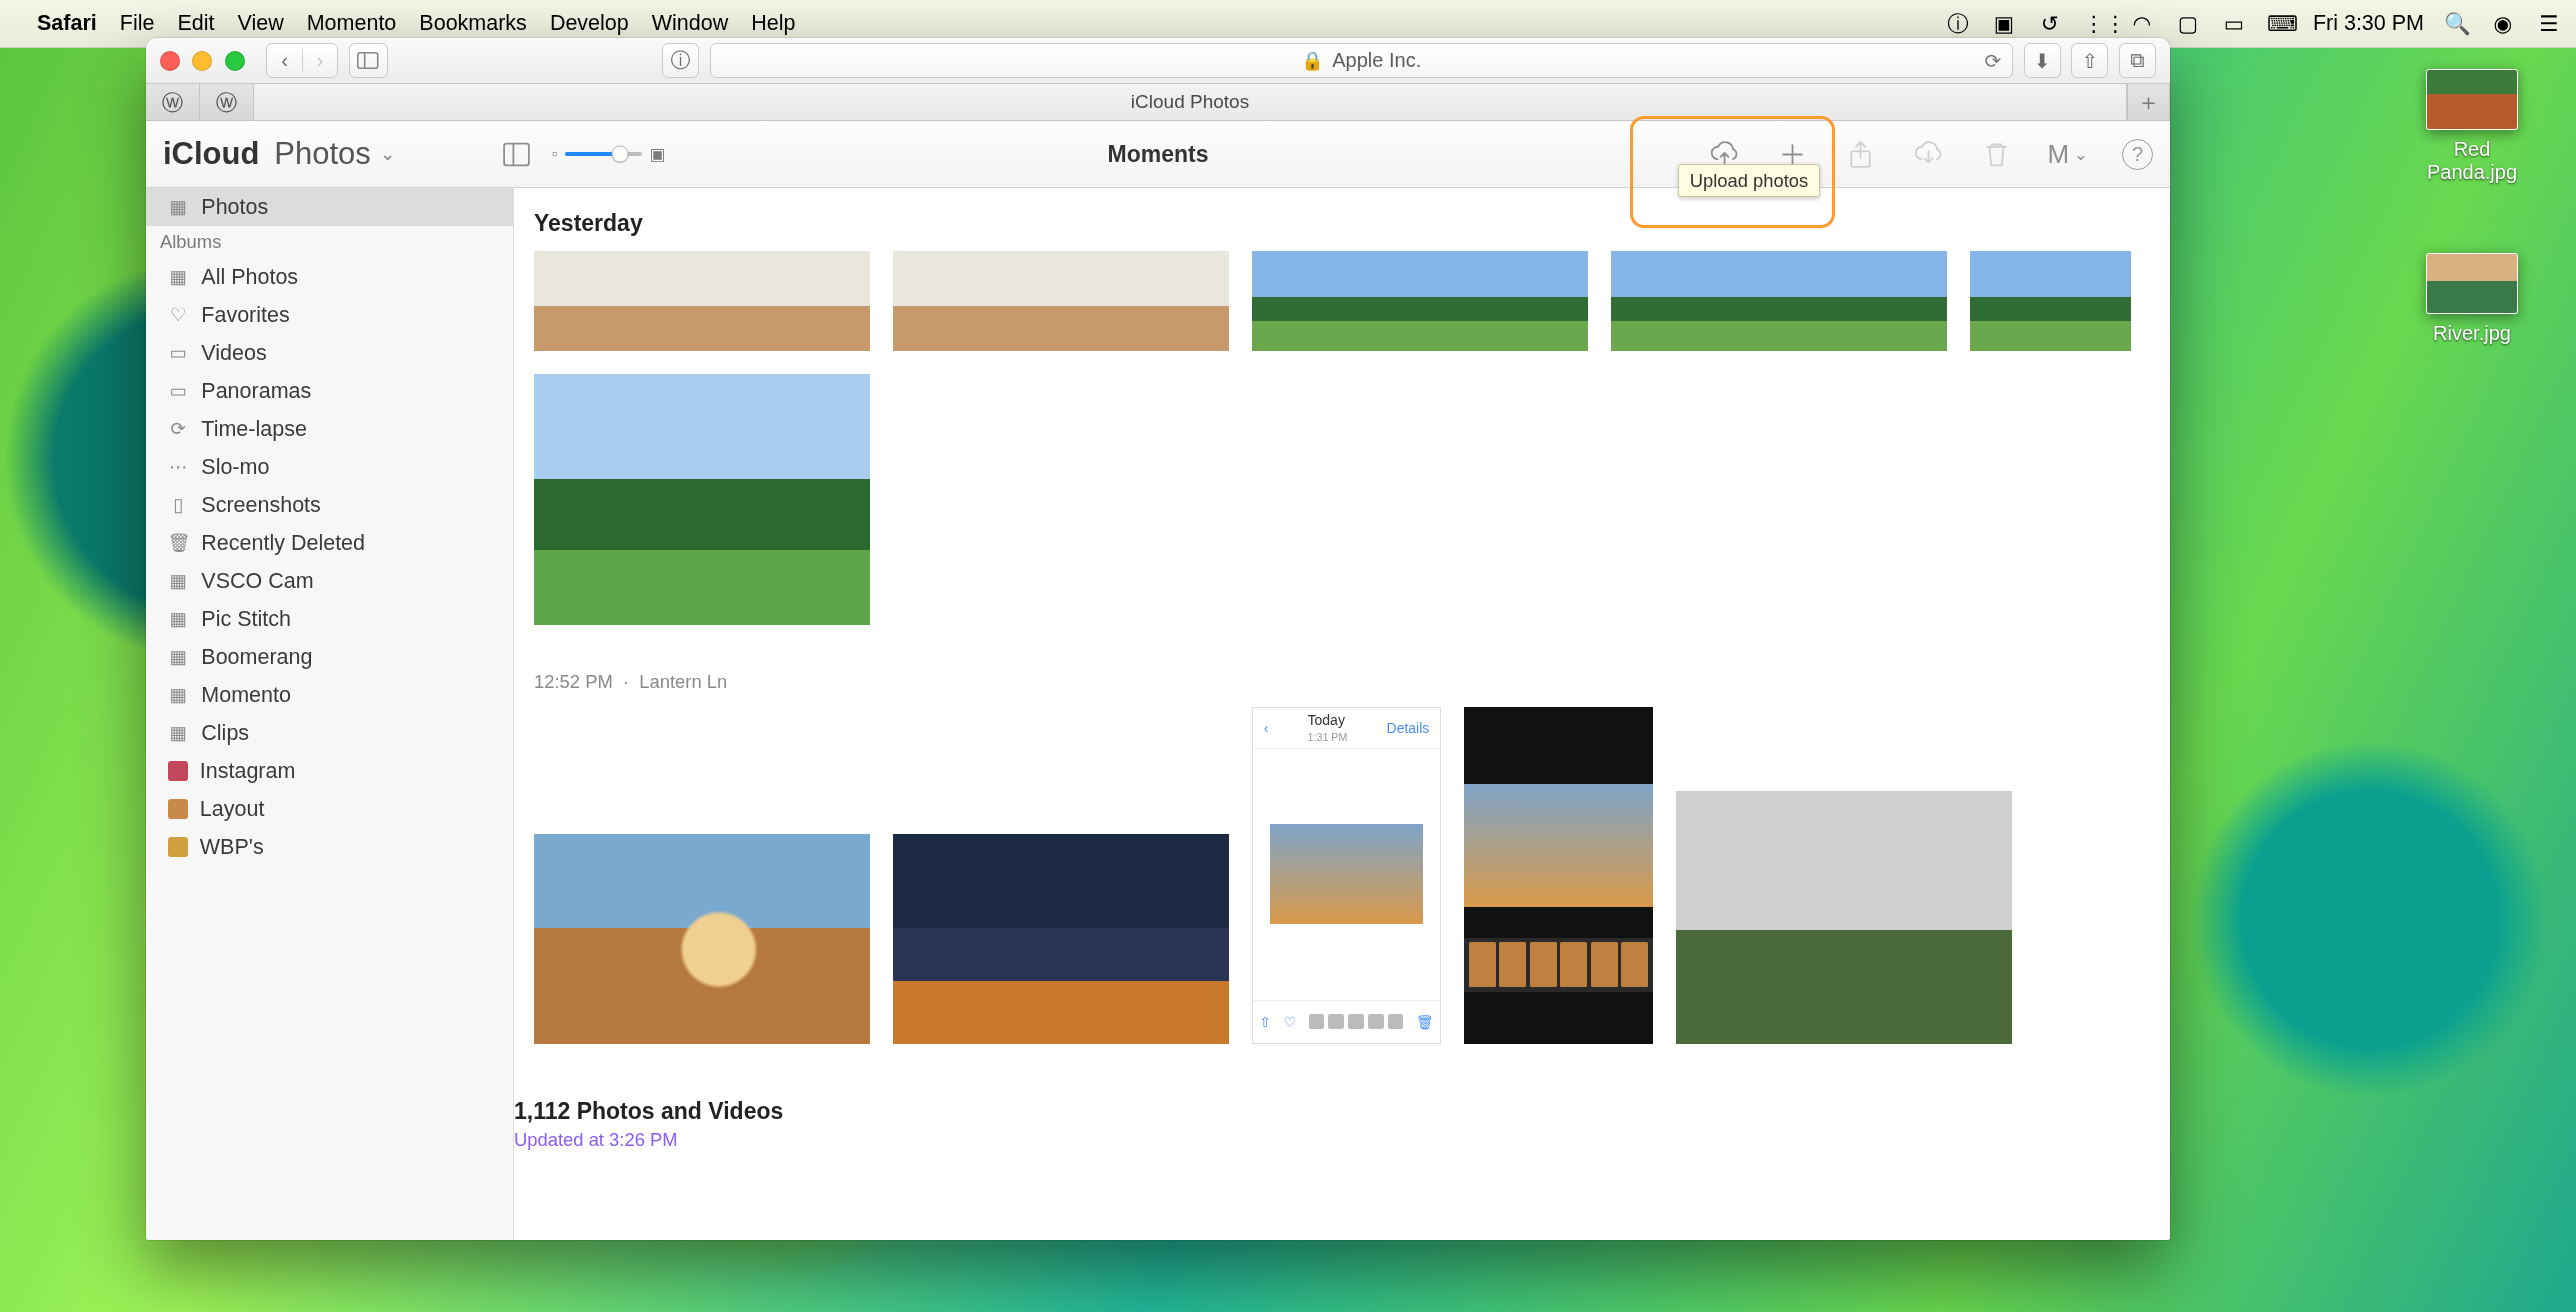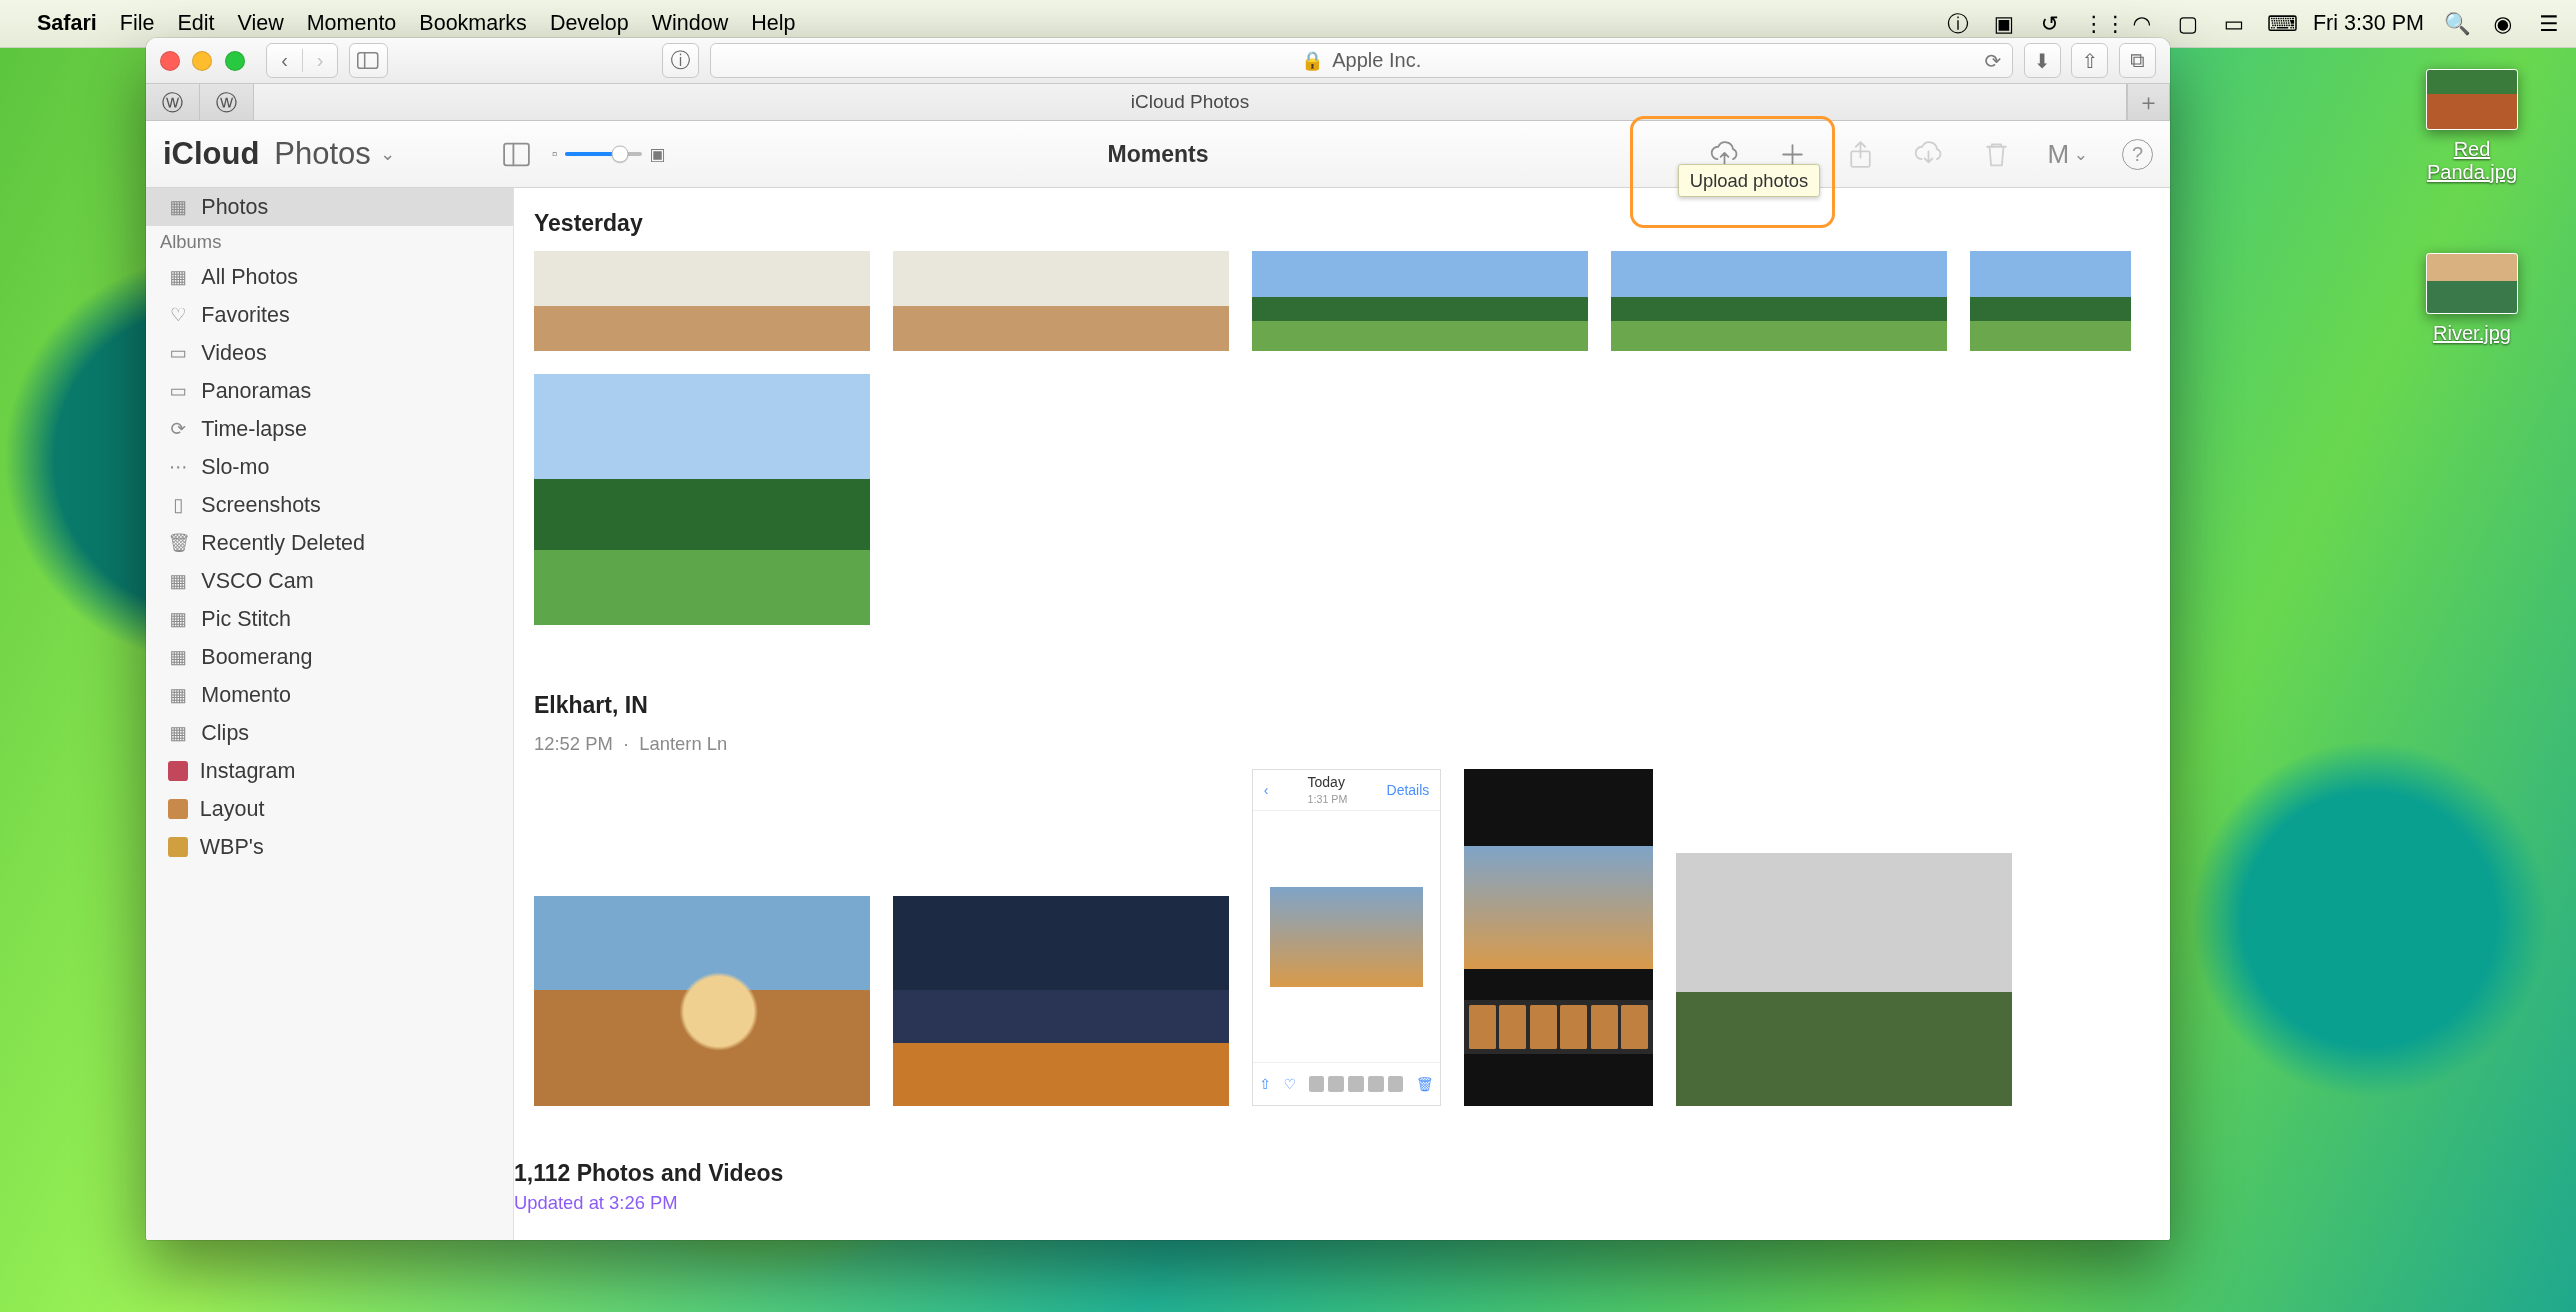--- a/index.html
+++ b/index.html
@@ -27,21 +27,21 @@
 .menubar .left { display:flex; align-items:center; gap:23px; }
 .menubar .left .app { font-weight:700; }
 .menubar .right { margin-left:auto; display:flex; align-items:center; gap:20px; }
 .menubar .ico { width:26px; text-align:center; font-size:21.5px; }
 .menubar .apple { font-size:23px; }
 .menubar .clock { font-weight:400; }
 
 
 .deskicon { position:absolute; width:100px; text-align:center; color:#fff; font-size:20px; text-shadow:0 0.8px 2.3px rgba(0,0,0,.7); }
 .deskicon .thumb { width:92px; height:61px; margin:0 auto 6.1px; border:1.5px solid #fff; border-radius:3.1px; box-shadow:0 3.1px 12.3px rgba(0,0,0,.4); }
-.deskicon .lbl { padding:1.5px 4.6px; border-radius:4.6px; display:inline-block;text-decoration:underline; }
+.deskicon .lbl { padding:1.5px 4.6px; border-radius:4.6px; display:inline-block; }
 
 
 .safari {
   position:absolute; left:146px; top:38px; width:2024px; height:1202px;
   background:#f5f5f5; border-radius:10.7px 10.7px 3.1px 3.1px;
   box-shadow:0 31px 69px rgba(0,0,0,.45), 0 0 0 0.8px rgba(0,0,0,.12);
   overflow:hidden;
 }
 
 
@@ -398,21 +398,20 @@
           <div class="ph strip f-park"></div>
           <div class="ph strip f-park"></div>
           <div class="ph strip f-park" style="width:161px"></div>
         </div>
         <div class="grid" style="margin-top:23px">
           <div class="ph big f-tree"></div>
         </div>
 
         <div style="height:46px"></div>
 
-        <div class="section-title">Elkhart, IN</div>
         <div class="section-sub">
           <span>12:52 PM</span>&nbsp;&nbsp;<span>·</span>&nbsp;&nbsp;<span>Lantern Ln</span>
         </div>
 
         <div class="grid">
           <div class="ph med f-wave"></div>
           <div class="ph med f-city"></div>
 
           <div class="ph ipad">
             <div class="hdr">

